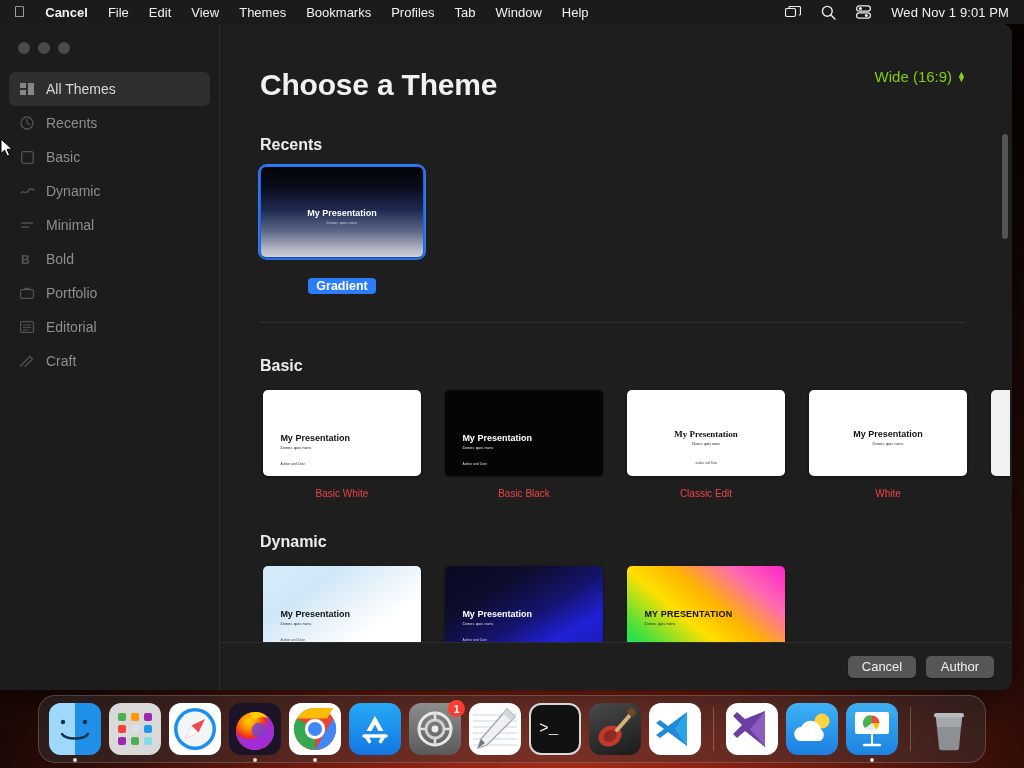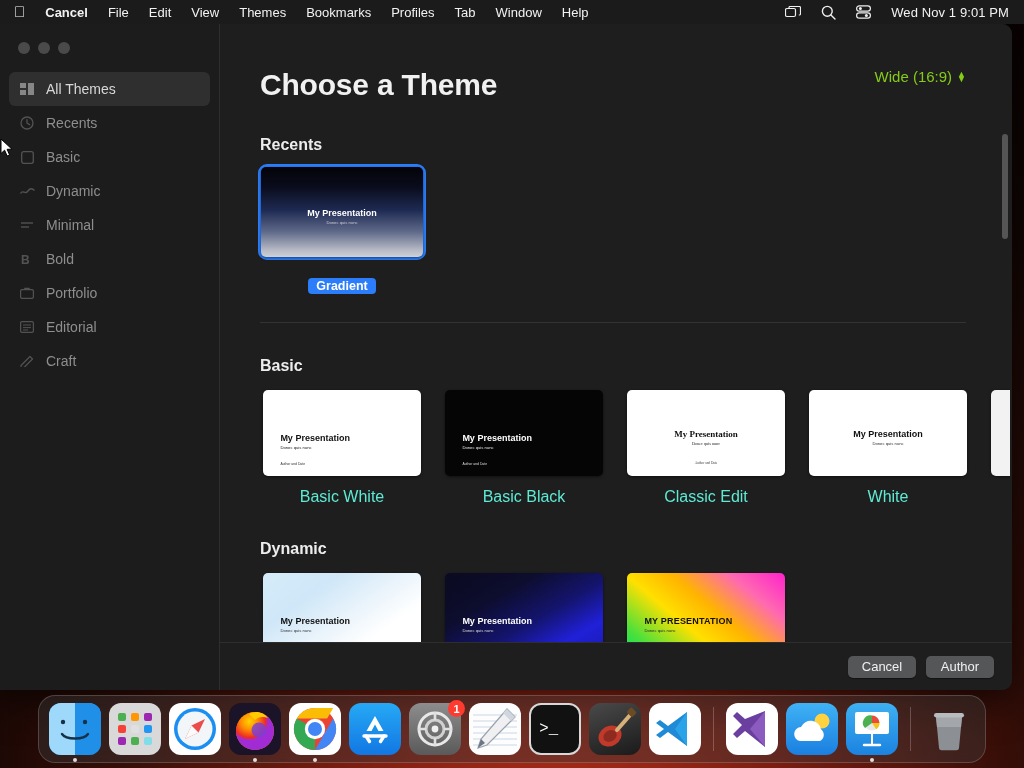--- a/index.html
+++ b/index.html
@@ -115,21 +115,21 @@
   .thumb {
     width: 100%; height: 100%;
     border-radius: 5px;
     position: relative; overflow: hidden;
     box-shadow: 0 1px 3px rgba(0,0,0,.5);
   }
   .t-title { position: absolute; font-weight: bold; white-space: nowrap; }
   .t-sub   { position: absolute; white-space: nowrap; }
   .t-auth  { position: absolute; white-space: nowrap; }
   .card-label {
-    text-align: center; font-size: 16px; color: #5eead4;
+    text-align: center; font-size: 10px; color: #ef4444;
     margin-top: 9px;
   }
   .card-label.badge {
     display: inline-block; background: #2b7dfa; color: #fff;
     border-radius: 4px; padding: 1px 8px; font-size: 12.5px;
   }
   .label-row { text-align: center; margin-top: 9px; font-weight: bold; }
 
   
   .lay-left .t-title { left: 11%; top: 50%; font-size: 9px; }

